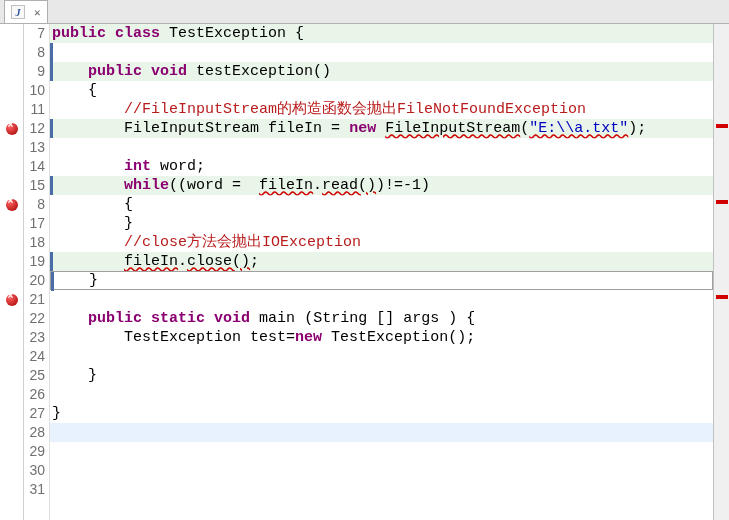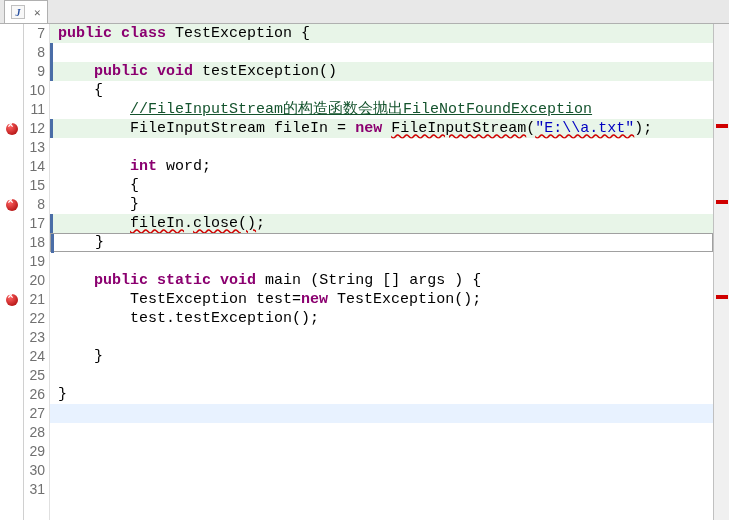--- a/index.html
+++ b/index.html
@@ -97,38 +97,38 @@
   .code {
     flex: 1;
     display: flex;
     flex-direction: column;
     position: relative;
   }
   .line {
     height: 19px;
     line-height: 19px;
     white-space: pre;
-    padding-left: 8px;
+    padding-left: 2px;
     position: relative;
   }
   .line.hl { background: #e8f5e8; }
   .line.cur { background: #e8f2ff; }
   .line.box {
     border: 1px solid #a0a0a0;
     height: 19px;
     line-height: 17px;
   }
   .left-mark {
     position: absolute;
     left: 0; top: 0;
     width: 3px; height: 19px;
     background: #4a6da7;
   }
   .kw { color: #8b0070; font-weight: bold; }
-  .cm { color: #14532d; text-decoration: underline; }
+  .cm { color: #b91c1c; }
   .str-err { color: #0000c0; text-decoration: underline wavy #d00000; }
   .err-u { text-decoration: underline wavy #d00000; }
   .fld { font-style: italic; color: #1040a0; font-weight: bold; }
   .ov-ruler {
     width: 16px;
     background: #f0f0f0;
     border-left: 1px solid #c0c0c0;
     position: relative;
   }
   .ov-mark {
@@ -215,28 +215,29 @@
 
   <div class="code">
     <div class="line hl"><span class="kw">public</span> <span class="kw">class</span> <span>TestException</span> <span>{</span></div>
     <div class="line"><span class="left-mark"></span><span></span></div>
     <div class="line hl"><span class="left-mark"></span>    <span class="kw">public</span> <span class="kw">void</span> <span>testException()</span></div>
     <div class="line">    <span>{</span></div>
     <div class="line">        <span class="cm">//FileInputStream的构造函数会抛出FileNotFoundException</span></div>
     <div class="line hl"><span class="left-mark"></span>        <span>FileInputStream</span> <span>fileIn</span> <span>=</span> <span class="kw">new</span> <span class="err-u">FileInputStream</span><span>(</span><span class="str-err">"E:\\a.txt"</span><span>)</span><span>;</span></div>
     <div class="line"><span></span></div>
     <div class="line">        <span class="kw">int</span> <span>word;</span></div>
+    <div class="line hl"><span class="left-mark"></span>        <span class="kw">while</span><span>((word = </span> <span class="err-u">fileIn</span><span>.</span><span class="err-u">read()</span><span>)!=-1)</span></div>
     <div class="line">        <span>{</span></div>
     <div class="line">        <span>}</span></div>
+    <div class="line">        <span class="cm">//close方法会抛出IOException</span></div>
     <div class="line hl"><span class="left-mark"></span>        <span class="err-u">fileIn</span><span>.</span><span class="err-u">close()</span><span>;</span></div>
     <div class="line box"><span class="left-mark"></span>    <span>}</span></div>
     <div class="line"><span></span></div>
     <div class="line">    <span class="kw">public</span> <span class="kw">static</span> <span class="kw">void</span> <span>main</span> <span>(String [] args )</span> <span>{</span></div>
     <div class="line">        <span>TestException</span> <span>test=</span><span class="kw">new</span> <span>TestException();</span></div>
-    <div class="line">        <span>test.testException();</span></div>
     <div class="line"><span></span></div>
     <div class="line">    <span>}</span></div>
     <div class="line"><span></span></div>
     <div class="line"><span>}</span></div>
     <div class="line cur"><span></span></div>
   </div>
 
   <div class="ov-ruler">
     <div class="ov-mark" style="top:100px"></div>
     <div class="ov-mark" style="top:176px"></div>

